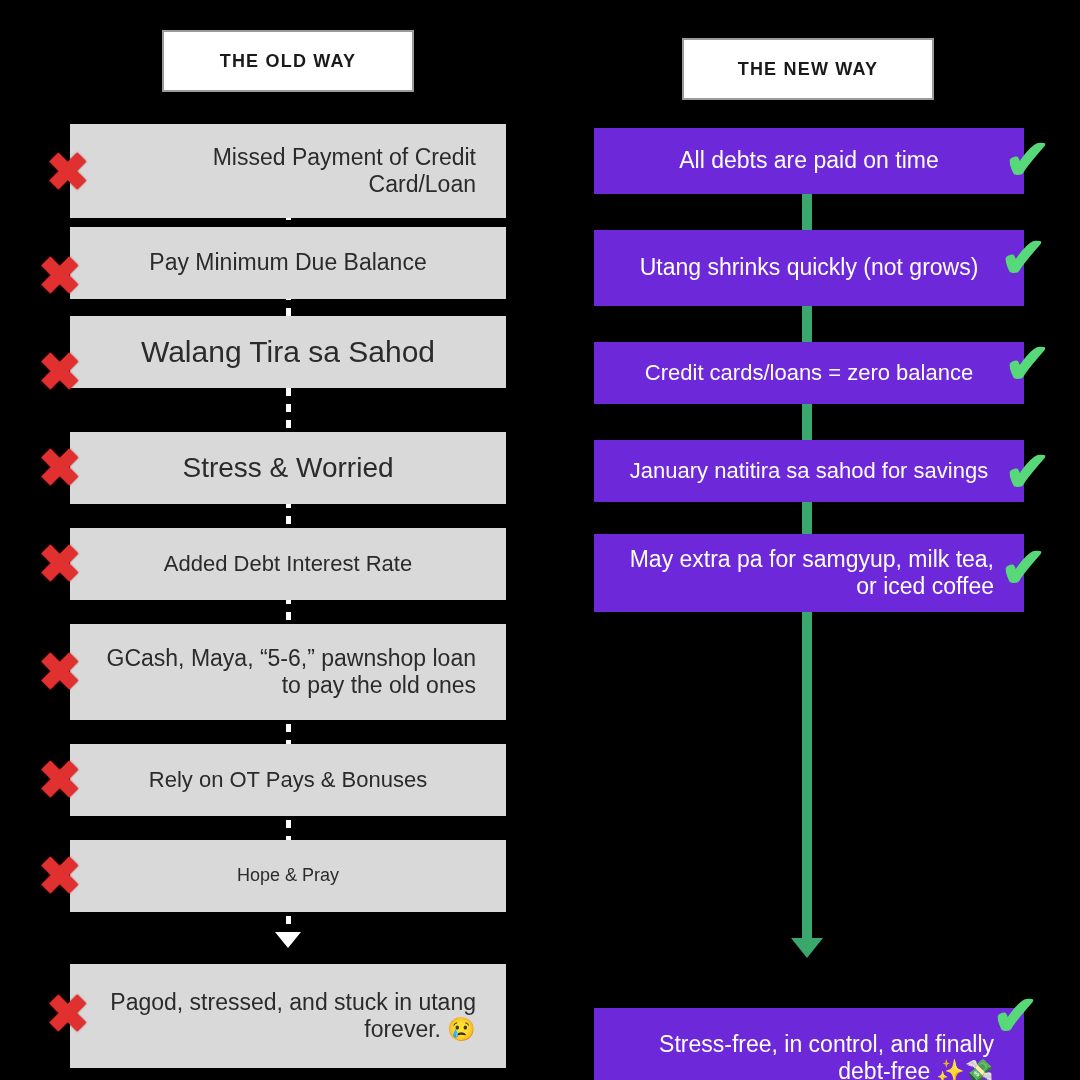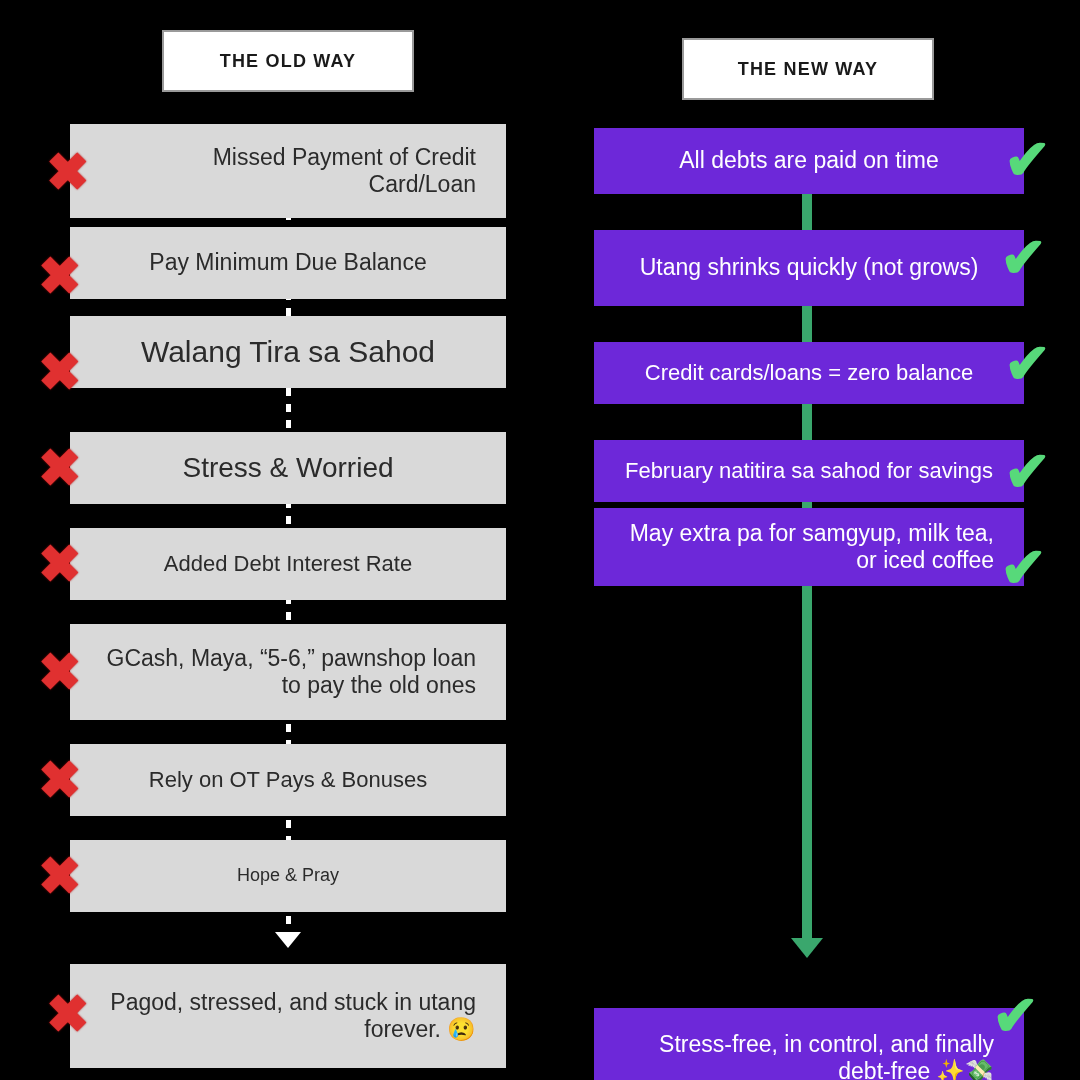--- a/index.html
+++ b/index.html
@@ -126,21 +126,21 @@
   #old-4 { top: 528px; height: 72px; font-size: 22px; }
   #old-5 { top: 624px; height: 96px; font-size: 23px; }
   #old-6 { top: 744px; height: 72px; font-size: 22px; }
   #old-7 { top: 840px; height: 72px; font-size: 18px; }
   #old-8 { top: 964px; height: 104px; font-size: 23px; }
 
   #new-0 { top: 128px; height: 66px; font-size: 23px; }
   #new-1 { top: 230px; height: 76px; font-size: 23px; }
   #new-2 { top: 342px; height: 62px; font-size: 22px; }
   #new-3 { top: 440px; height: 62px; font-size: 22px; }
-  #new-4 { top: 508px; height: 78px; font-size: 23px; }
+  #new-4 { top: 534px; height: 78px; font-size: 23px; }
   #new-5 { top: 1008px; height: 100px; font-size: 23px; }
 
   #x-0 { left: 46px; top: 146px; }
   #x-1 { left: 38px; top: 250px; }
   #x-2 { left: 38px; top: 346px; }
   #x-3 { left: 38px; top: 442px; }
   #x-4 { left: 38px; top: 538px; }
   #x-5 { left: 38px; top: 646px; }
   #x-6 { left: 38px; top: 754px; }
   #x-7 { left: 38px; top: 850px; }
@@ -182,21 +182,21 @@
   <div class="mark cross" id="x-3">✖</div>
   <div class="mark cross" id="x-4">✖</div>
   <div class="mark cross" id="x-5">✖</div>
   <div class="mark cross" id="x-6">✖</div>
   <div class="mark cross" id="x-7">✖</div>
   <div class="mark cross" id="x-8">✖</div>
 
   <div class="card new" id="new-0">All debts are paid on time</div>
   <div class="card new" id="new-1">Utang shrinks quickly (not grows)</div>
   <div class="card new" id="new-2">Credit cards/loans = zero balance</div>
-  <div class="card new" id="new-3">February natitira sa sahod for savings</div>
+  <div class="card new" id="new-3">January natitira sa sahod for savings</div>
   <div class="card new" id="new-4">May extra pa for samgyup, milk tea, or iced coffee</div>
   <div class="card new" id="new-5">Stress-free, in control, and finally debt-free ✨💸</div>
 
   <div class="mark check" id="c-0">✔</div>
   <div class="mark check" id="c-1">✔</div>
   <div class="mark check" id="c-2">✔</div>
   <div class="mark check" id="c-3">✔</div>
   <div class="mark check" id="c-4">✔</div>
   <div class="mark check" id="c-5">✔</div>
 

